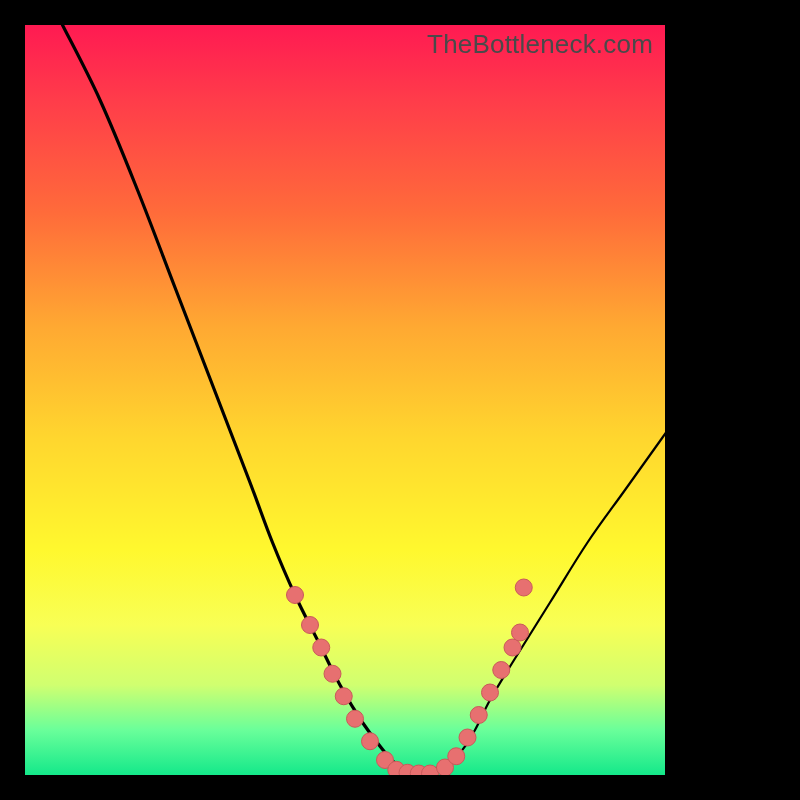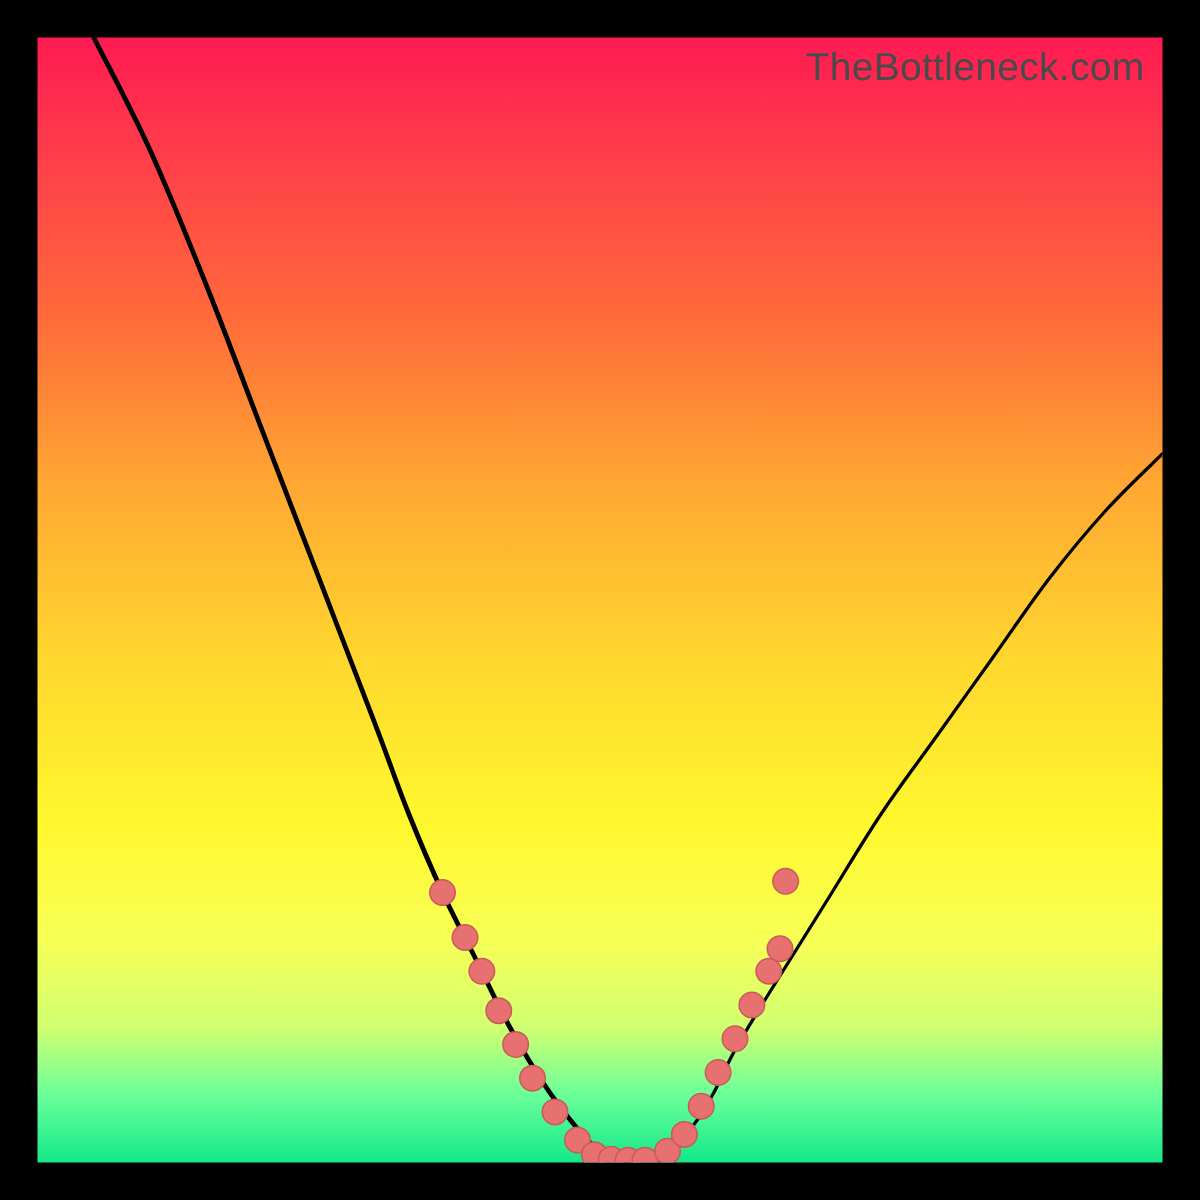--- a/index.html
+++ b/index.html
@@ -3,21 +3,21 @@
 <meta charset="utf-8">
 <style>
   * { margin: 0; padding: 0; box-sizing: border-box; }
   html, body { width: 800px; height: 800px; overflow: hidden; }
   body { background: #000; position: relative; font-family: Arial, sans-serif; }
 
   .plot-area {
     position: absolute;
     left: 25px;
     top: 25px;
-    width: 750px;
+    width: 640px;
     height: 750px;
     background: linear-gradient(to bottom,
       #ff1a52 0%,
       #ff3c4a 10%,
       #ff6b3a 25%,
       #ffa832 40%,
       #ffd62e 55%,
       #fff82e 70%,
       #f8ff55 80%,
       #d0ff70 88%,

